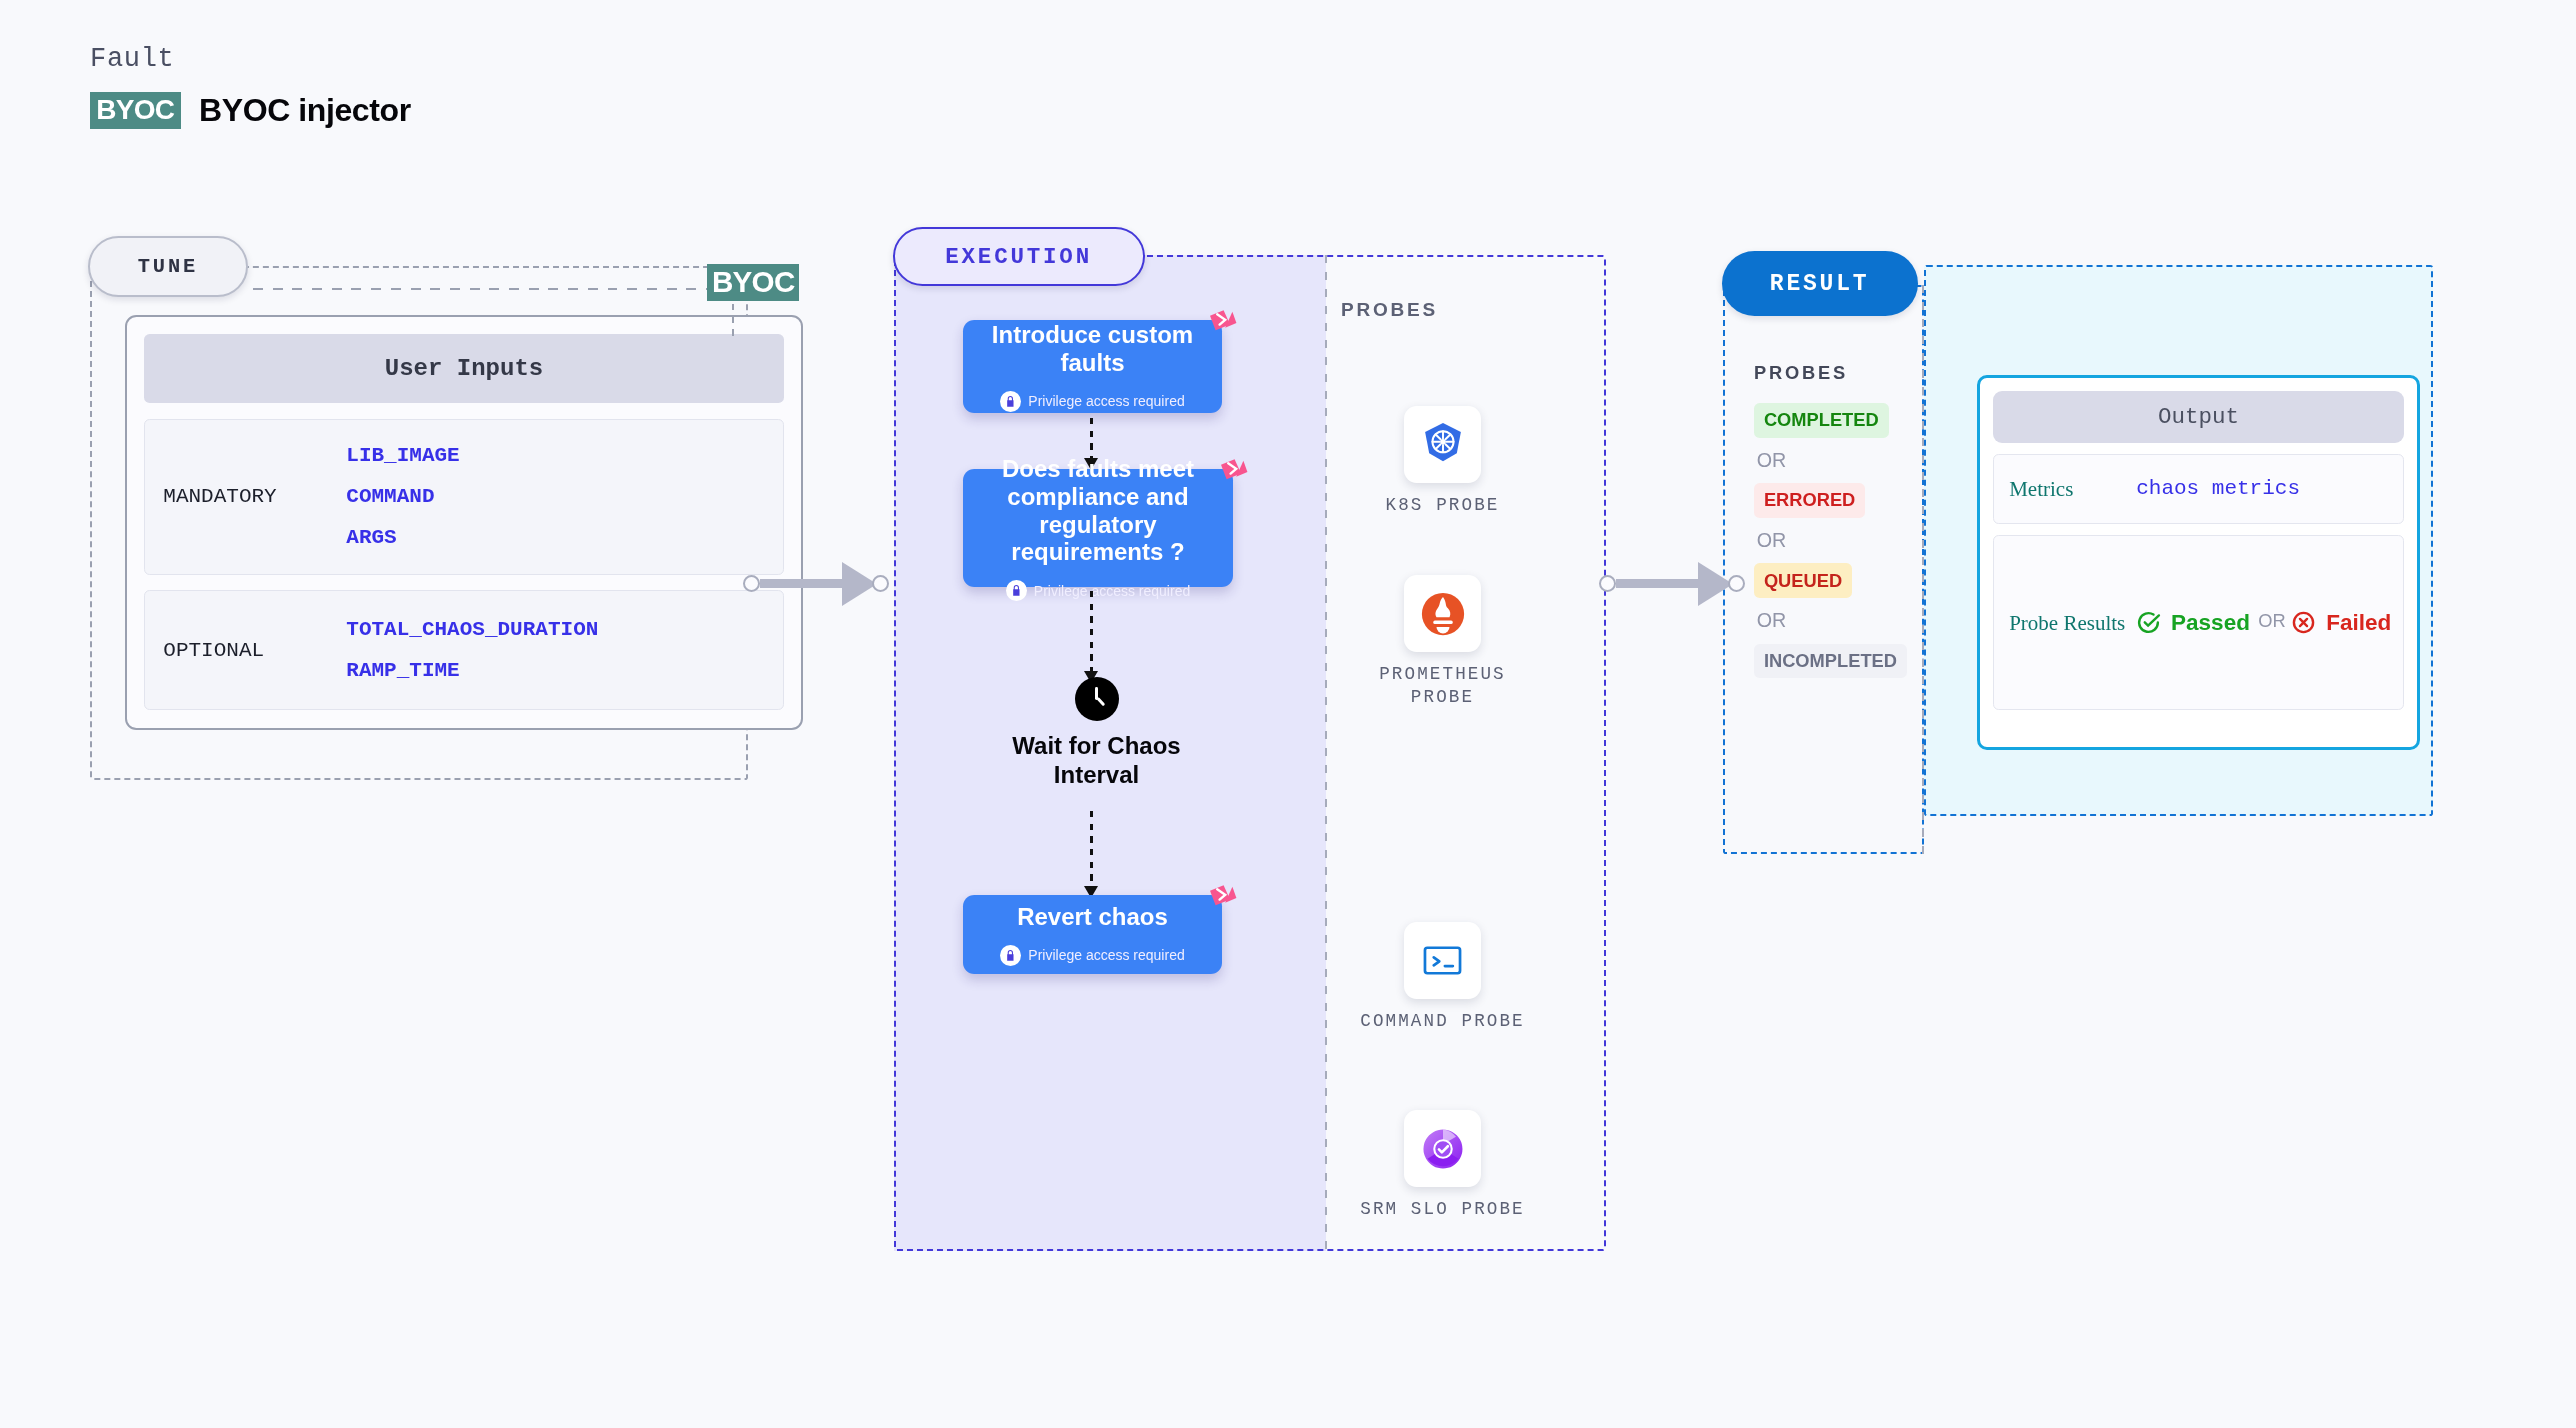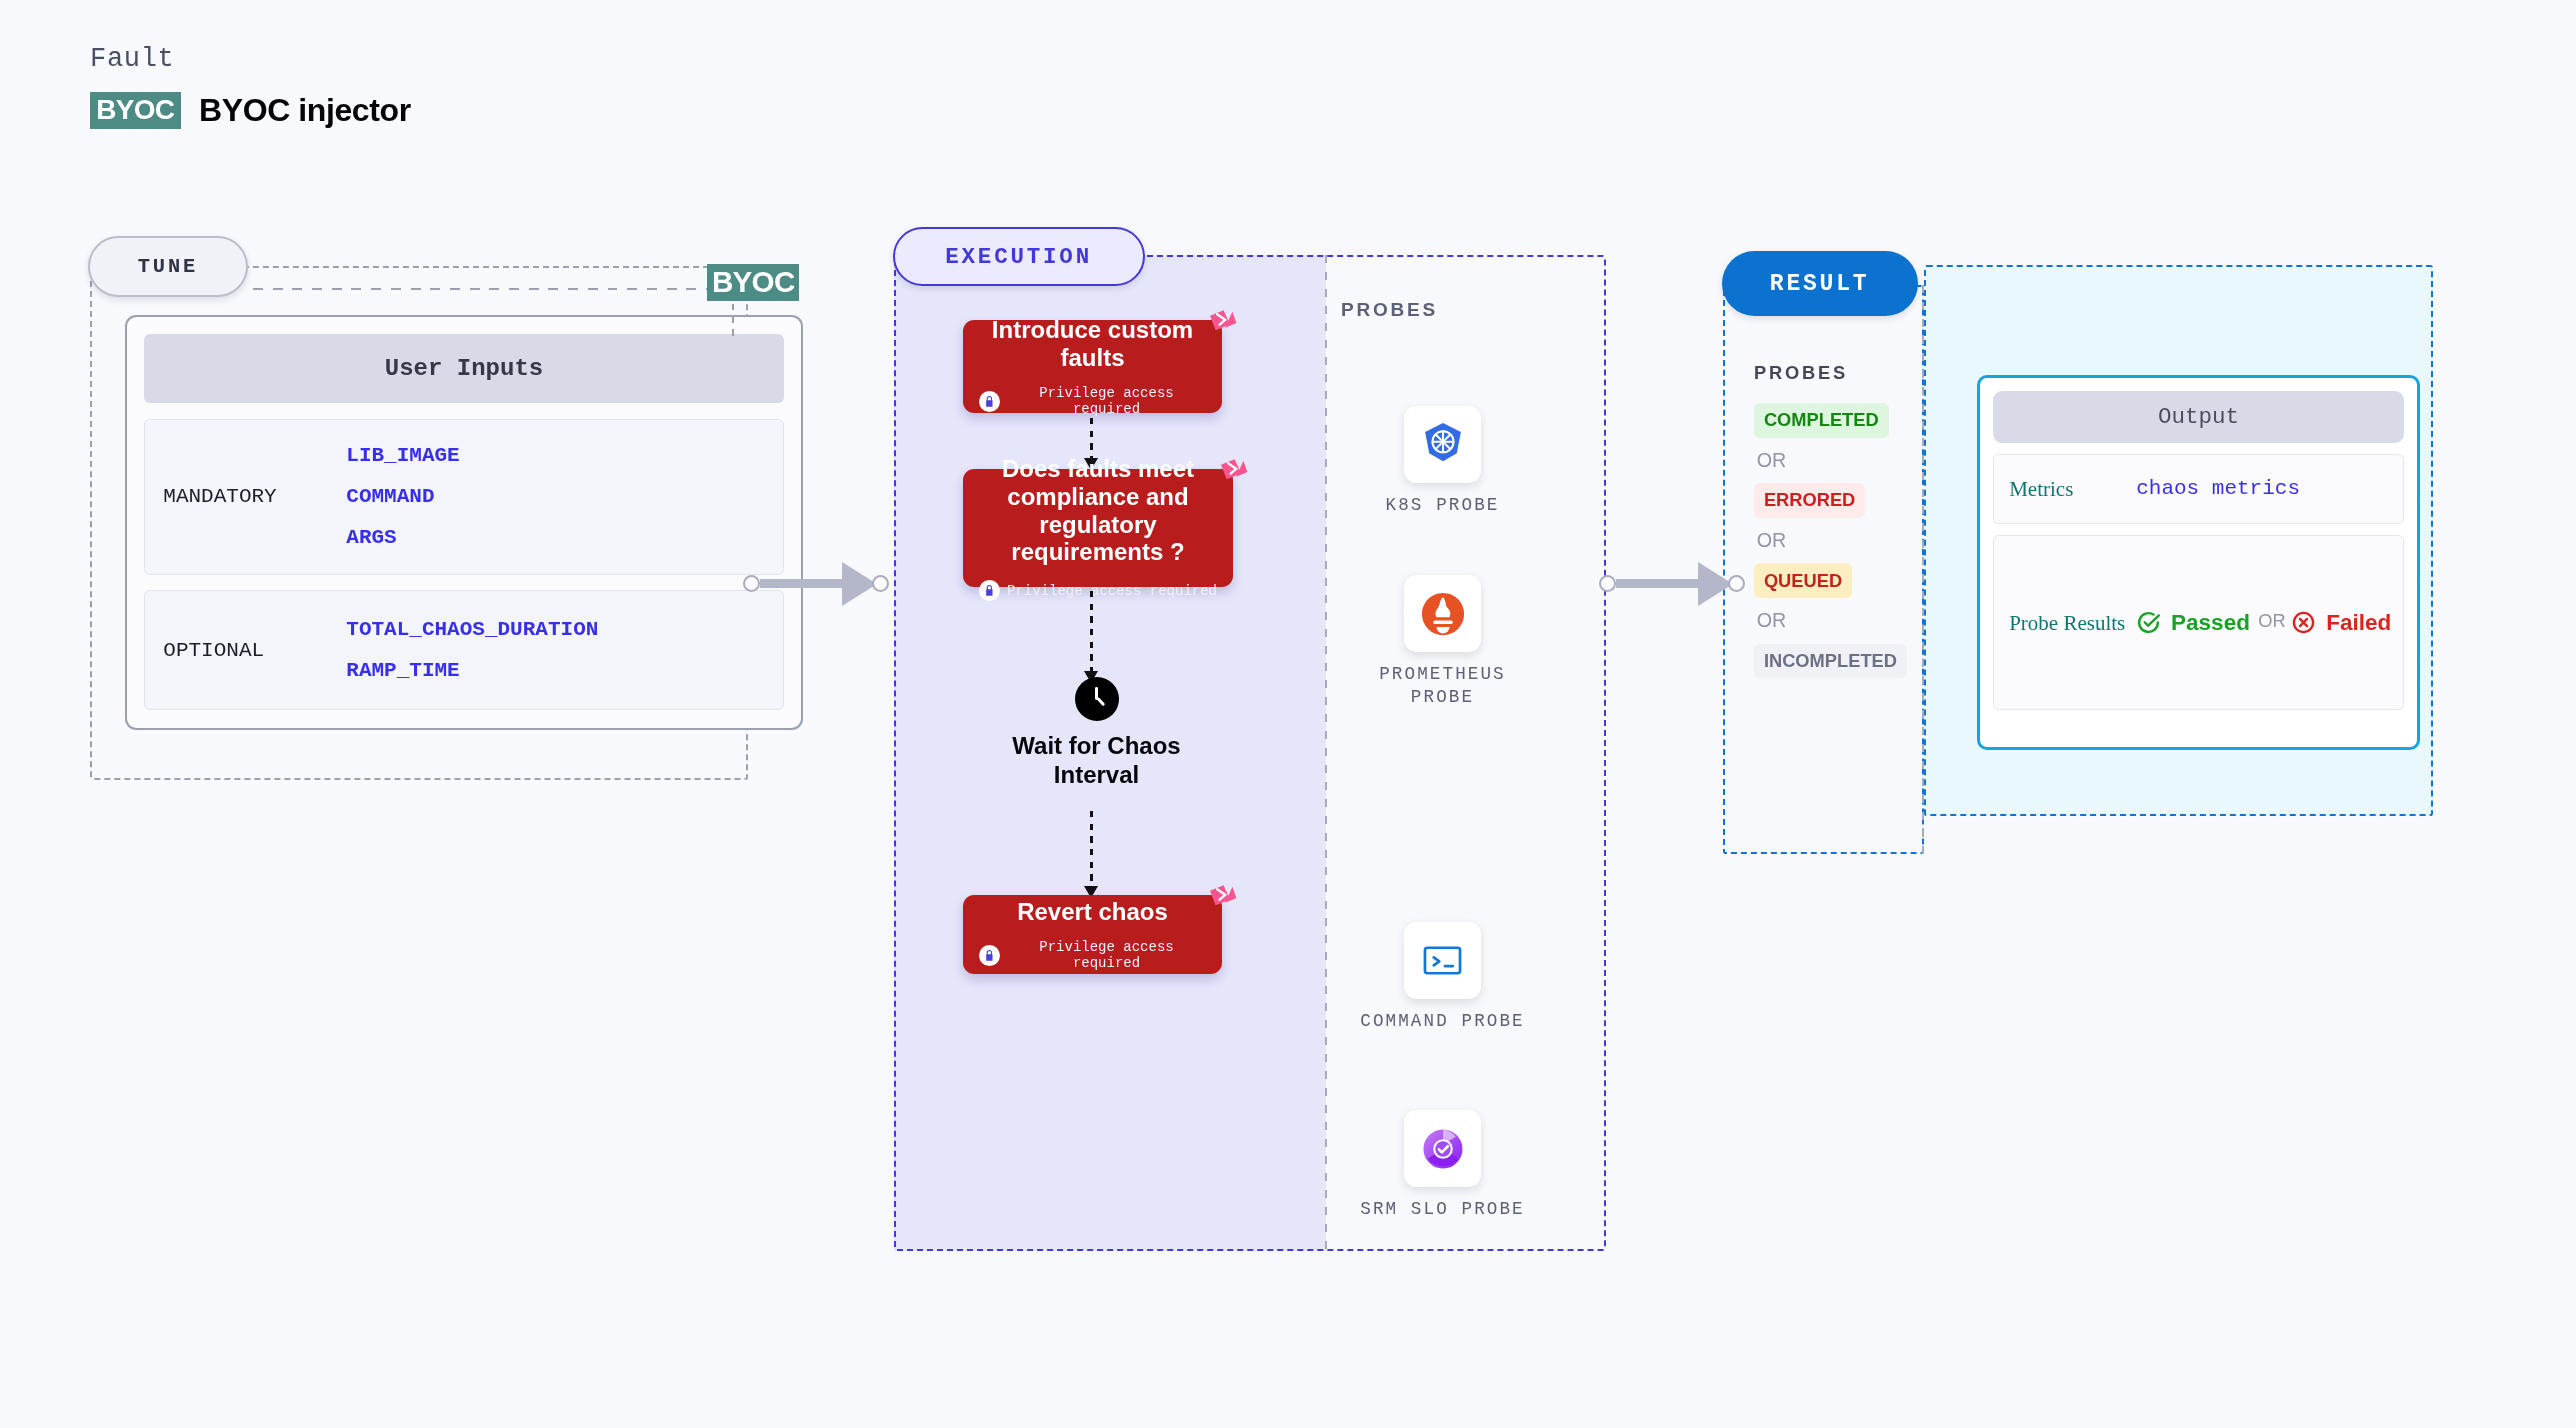--- a/index.html
+++ b/index.html
@@ -112,30 +112,30 @@
   #exec-split {
     position: absolute; left: 431px; top: 0; width: 2.1px; height: 100%;
     background: repeating-linear-gradient(to bottom,#a6abbb 0 8.4px,transparent 8.4px 17px);
   }
   #exec-pill {
     left: -1.4px; top: -28px; width: 252px; height: 59px;
     background: #eceafd; border: 2.8px solid #4338d9; color: #4338d9; font-size: 22.5px;
   }
 
   .flow-card {
-    position: absolute; border-radius: 11.3px; background: #b91c1c;
+    position: absolute; border-radius: 11.3px; background: #3b82f6;
     color: #ffffff; text-align: center;
     box-shadow: 0 5.6px 11.3px rgba(40,30,120,.20);
     display: flex; flex-direction: column; align-items: center; justify-content: center;
     padding: 9.9px 15.5px;
   }
   .flow-card .ft { font-size: 24px; font-weight: bold; line-height: 1.16; }
   .flow-card .priv {
     display: flex; align-items: center; gap: 7px;
-    margin-top: 14px; font-size: 14px; color: #f0eeff; font-family: Liberation Mono, monospace;
+    margin-top: 14px; font-size: 14px; color: #f0eeff;
   }
   .lock-badge {
     width: 21px; height: 21px; border-radius: 50%; background: #ffffff;
     display: flex; align-items: center; justify-content: center; flex: none;
   }
   .corner-mark { position: absolute; top: -12.7px; right: -15.5px; }
 
   .dotted-arrow { position: absolute; width: 2.8px; }
   .dotted-arrow .line {
     width: 2.8px; height: 100%;

